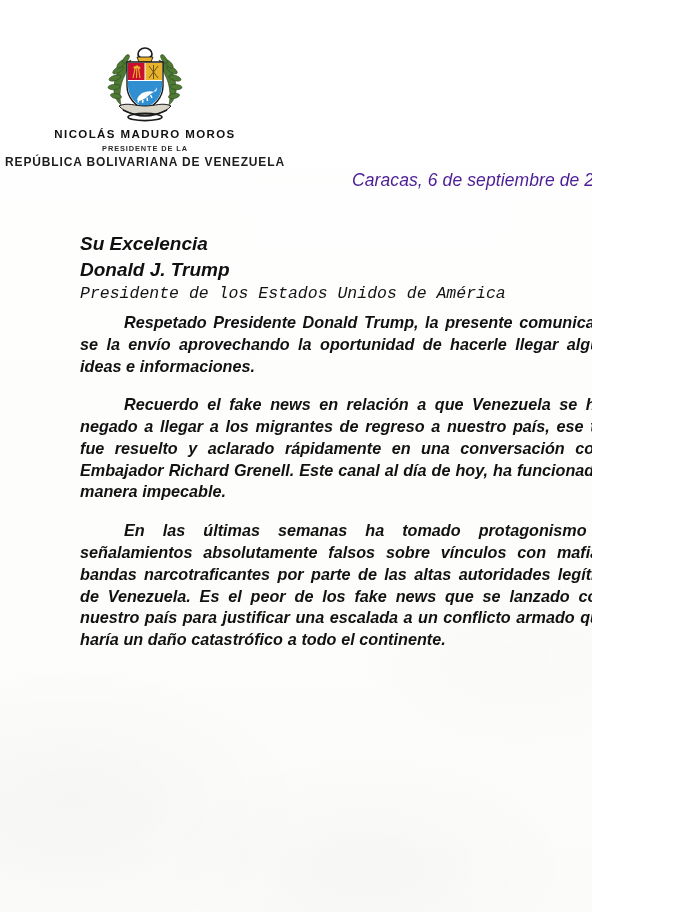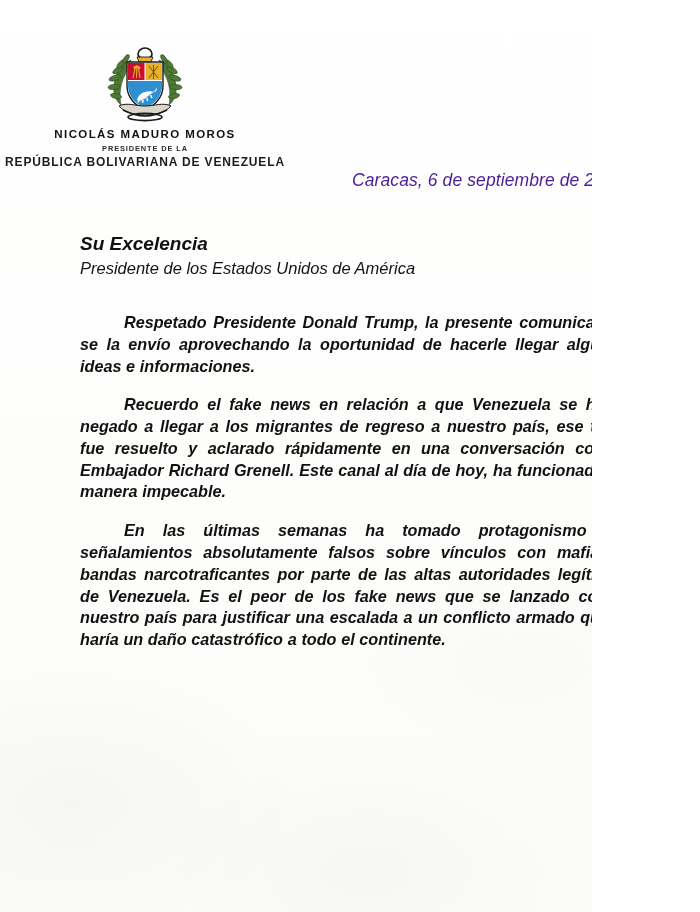--- a/index.html
+++ b/index.html
@@ -87,20 +87,21 @@
   .addr-strong {
     font-size: 19px;
     font-weight: bold;
     font-style: italic;
     color: #101010;
   }
   .addr-plain {
     font-size: 16.5px;
     font-style: italic;
     color: #131313;
+    font-family: Liberation Mono, monospace;
   }
 
   
   .body-copy {
     position: absolute;
     left: 80px;
     top: 312px;
     width: 548px;
   }
   .para {
@@ -196,20 +197,21 @@
 
     <div class="lh-name">NICOLÁS MADURO MOROS</div>
     <div class="lh-sub1">PRESIDENTE DE LA</div>
     <div class="lh-sub2">REPÚBLICA BOLIVARIANA DE VENEZUELA</div>
   </div>
 
   <div class="dateline">Caracas, 6 de septiembre de 2025</div>
 
   <div class="addressee">
     <div class="addr-strong">Su Excelencia</div>
+    <div class="addr-strong">Donald J. Trump</div>
     <div class="addr-plain">Presidente de los Estados Unidos de América</div>
   </div>
 
   <div class="body-copy">
     <p class="para">Respetado Presidente Donald Trump, la presente comunicación se la envío aprovechando la oportunidad de hacerle llegar algunas ideas e informaciones.</p>
     <p class="para">Recuerdo el fake news en relación a que Venezuela se había negado a llegar a los migrantes de regreso a nuestro país, ese tema fue resuelto y aclarado rápidamente en una conversación con el Embajador Richard Grenell. Este canal al día de hoy, ha funcionado de manera impecable.</p>
     <p class="para">En las últimas semanas ha tomado protagonismo los señalamientos absolutamente falsos sobre vínculos con mafias y bandas narcotraficantes por parte de las altas autoridades legítimas de Venezuela. Es el peor de los fake news que se lanzado contra nuestro país para justificar una escalada a un conflicto armado que le haría un daño catastrófico a todo el continente.</p>
   </div>
 
   <svg class="signature-mark" viewBox="0 0 62 130">

